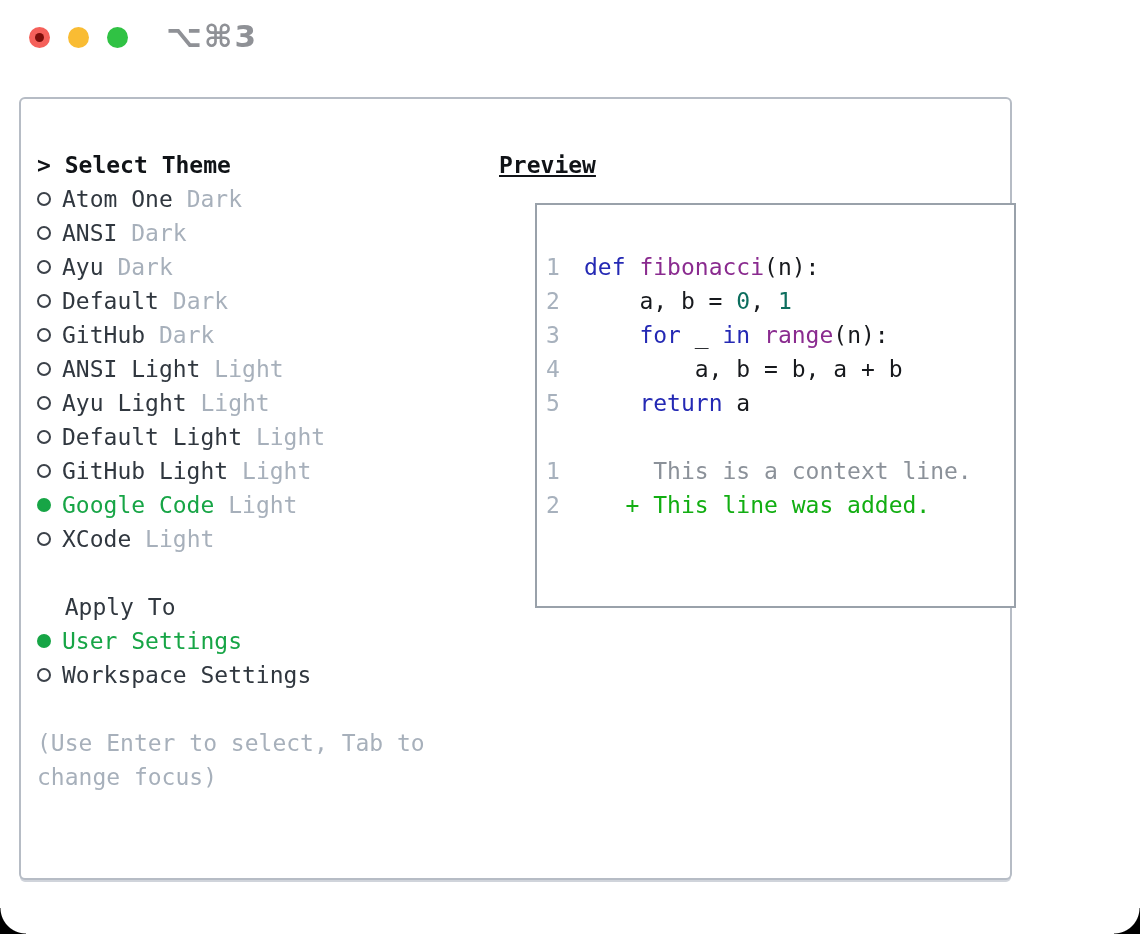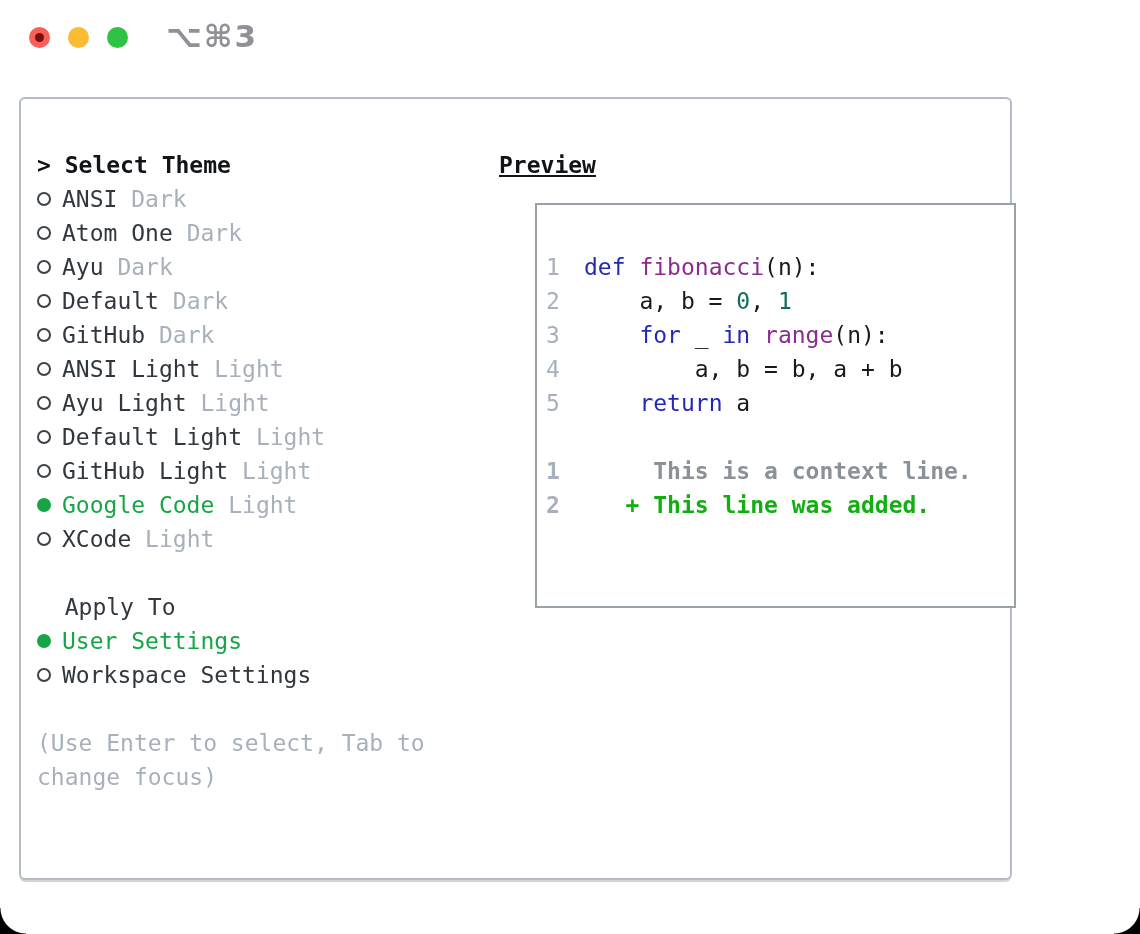--- a/index.html
+++ b/index.html
@@ -54,21 +54,21 @@
     position:absolute; left:486px; top:104px; width:481px; height:405px;
     box-sizing:border-box; border:2px solid var(--box_border,#99a1aa); background:#fff;margin-left:28px;
   }
   .pv-content { padding:45px 0 0 9px; }
   .pv-line { height:34px; line-height:34px; font-size:23px; white-space:pre; }
   .ln { display:inline-block; width:38px; color:var(--num,#a7b1bd); }
   .tok-pln { color:var(--pln,#17191d); }
   .tok-kwd { color:var(--kwd,#2429b4); }
   .tok-typ { color:var(--typ,#8a2b8f); }
   .tok-lit { color:var(--lit,#0d6e5e); }
-  .diff-lines { margin-top:34px;font-weight:bold; }
+  .diff-lines { margin-top:34px; }
   .diff-context { color:var(--ctx,#8b9199); }
   .diff-deleted { color:var(--del,#c2331f); }
   .diff-added   { color:var(--add,#12ae12); }
 </style>
 </head>
 <body>
 
 <div class="titlebar">
   <div class="lights">
       <div class="light" style="background: rgb(245, 96, 90);">
@@ -77,22 +77,22 @@
       <div class="light" style="background: rgb(249, 188, 51);"></div>
       <div class="light" style="background: rgb(48, 194, 68);"></div>
     </div>
   <div class="win-title">⌥⌘3</div>
 </div>
 
 <div class="panel">
   <div class="left-col">
     <div class="row"><span class="hmarker">&gt;</span><span> </span><span class="hdr">Select Theme</span></div>
     <div id="theme-list">
+        <div class="row"><span class="radio"></span><span class="tname">Atom One</span> <span class="variant">Dark</span></div>
         <div class="row"><span class="radio"></span><span class="tname">ANSI</span> <span class="variant">Dark</span></div>
-        <div class="row"><span class="radio"></span><span class="tname">Atom One</span> <span class="variant">Dark</span></div>
         <div class="row"><span class="radio"></span><span class="tname">Ayu</span> <span class="variant">Dark</span></div>
         <div class="row"><span class="radio"></span><span class="tname">Default</span> <span class="variant">Dark</span></div>
         <div class="row"><span class="radio"></span><span class="tname">GitHub</span> <span class="variant">Dark</span></div>
         <div class="row"><span class="radio"></span><span class="tname">ANSI Light</span> <span class="variant">Light</span></div>
         <div class="row"><span class="radio"></span><span class="tname">Ayu Light</span> <span class="variant">Light</span></div>
         <div class="row"><span class="radio"></span><span class="tname">Default Light</span> <span class="variant">Light</span></div>
         <div class="row"><span class="radio"></span><span class="tname">GitHub Light</span> <span class="variant">Light</span></div>
         <div class="row"><span class="radio on"></span><span class="tname sel">Google Code</span> <span class="variant">Light</span></div>
         <div class="row"><span class="radio"></span><span class="tname">XCode</span> <span class="variant">Light</span></div>
       </div>

